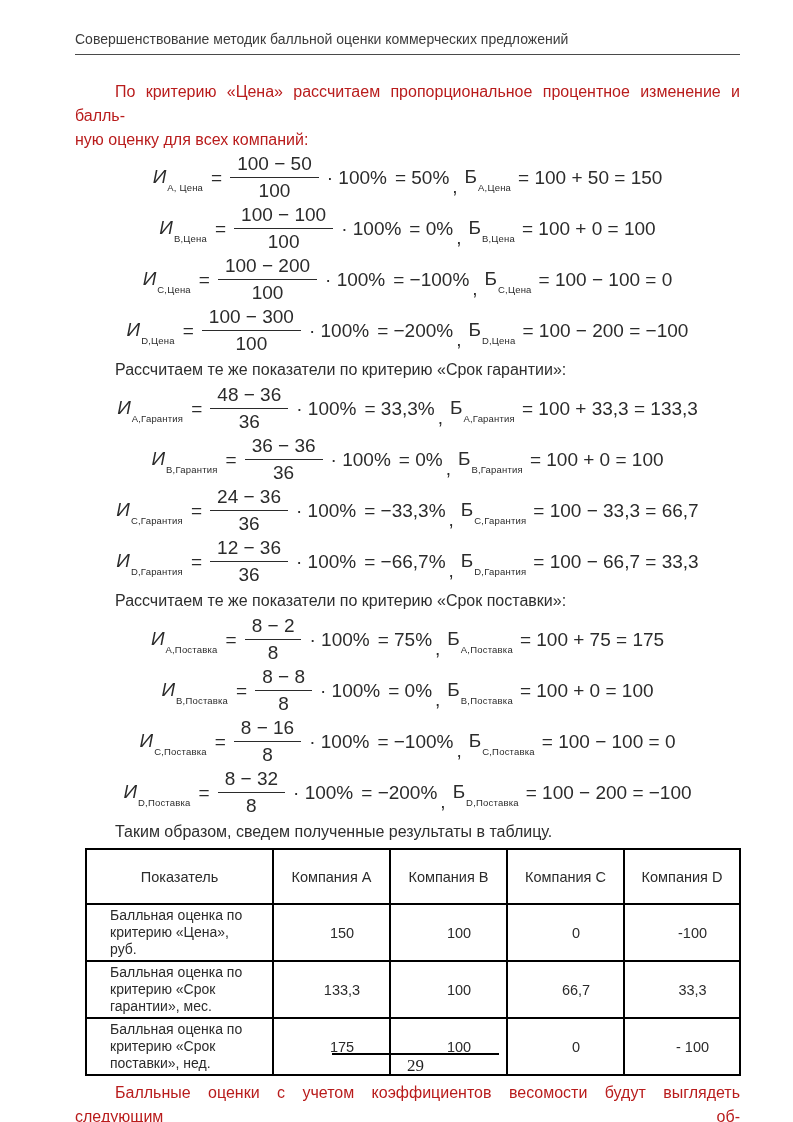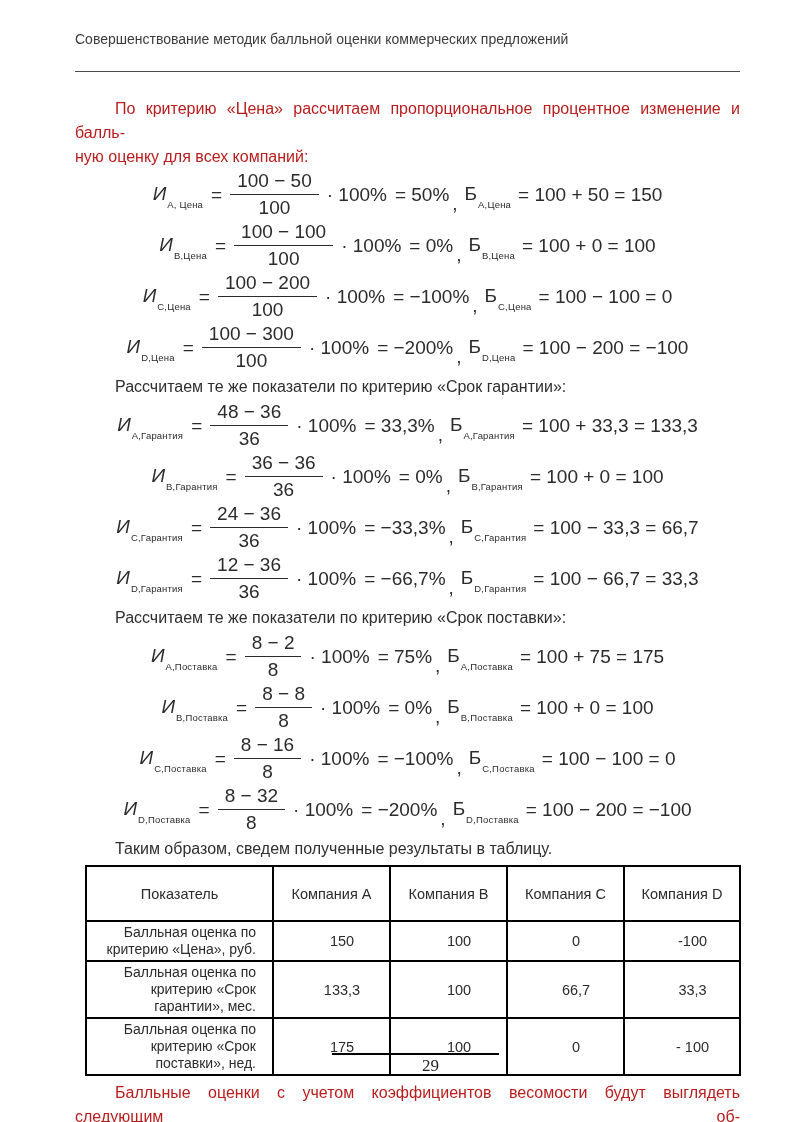--- a/index.html
+++ b/index.html
@@ -6,21 +6,21 @@
   .page {
     position:relative; width:793px; height:1122px; margin:0 auto;
     background:#ffffff; font-family:"Liberation Sans", sans-serif;
     color:#2e2e2e; overflow:hidden;
   }
   .content { position:absolute; left:75px; top:30px; width:665px; }
 
   
   .doc-header {
     font-size:14px; line-height:19px; color:#3b3b3b;
-    border-bottom:1px solid #4a4a4a; padding-bottom:22px;
+    border-bottom:1px solid #4a4a4a; padding-bottom:5px;
   }
 
   
   .para { font-size:16px; line-height:24px; color:#b91c1c; margin:0; }
   .para .line1 { display:block; text-indent:40px; text-align:justify; text-align-last:justify; }
   .para .line2 { display:block; }
   .intro-para { margin-top:25px; }
   .section-intro {
     font-size:16px; line-height:24px; text-indent:40px; margin:2px 0 1px;
   }
@@ -47,27 +47,27 @@
   
   .results-table {
     border-collapse:collapse; table-layout:fixed; width:654px;
     margin:4px 0 0 10px; font-size:14.5px; color:#2b2b2b;
   }
   .results-table th, .results-table td { border:2px solid #000;padding-left:22px; }
   .results-table th {
     font-weight:normal; text-align:center; height:21px; padding:16px 2px; font-size:14.5px;
   }
   .results-table td { height:34px; }
-  .results-table td.label { text-align:right; padding:2px 16px; font-size:14px; line-height:17px; }
+  .results-table td.label { text-align:left; padding:2px 23px; font-size:14px; line-height:17px; }
   .results-table td.value { text-align:center; }
 
   
   .footer-rule { position:absolute; left:332px; top:1053px; width:167px; border-top:2px solid #000; }
   .page-number {
-    position:absolute; left:347px; top:1056px; width:167px; text-align:center;
+    position:absolute; left:332px; top:1056px; width:167px; text-align:center;
     font-family:"Liberation Serif", serif; font-size:17px; color:#1f1f1f;
   }
 </style>
 </head>
 <body>
 
 <div class="page">
   <div class="content">
 
     <div class="doc-header">

